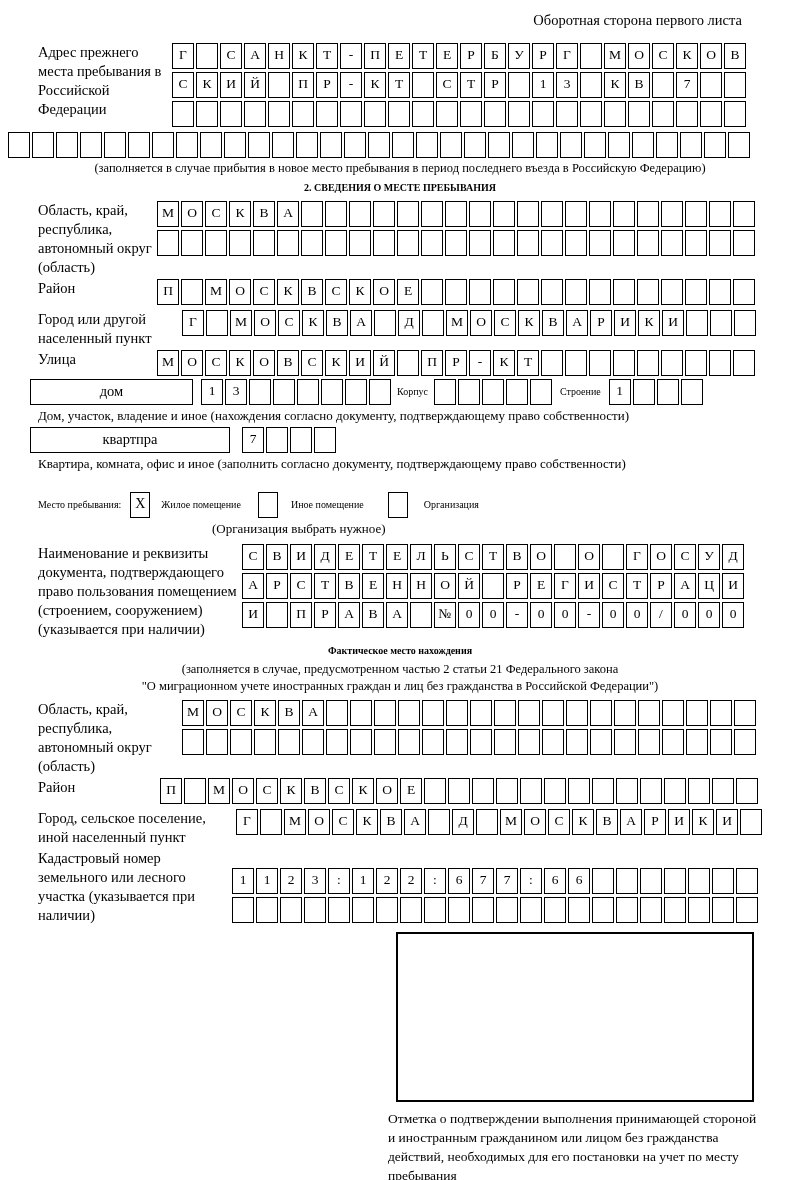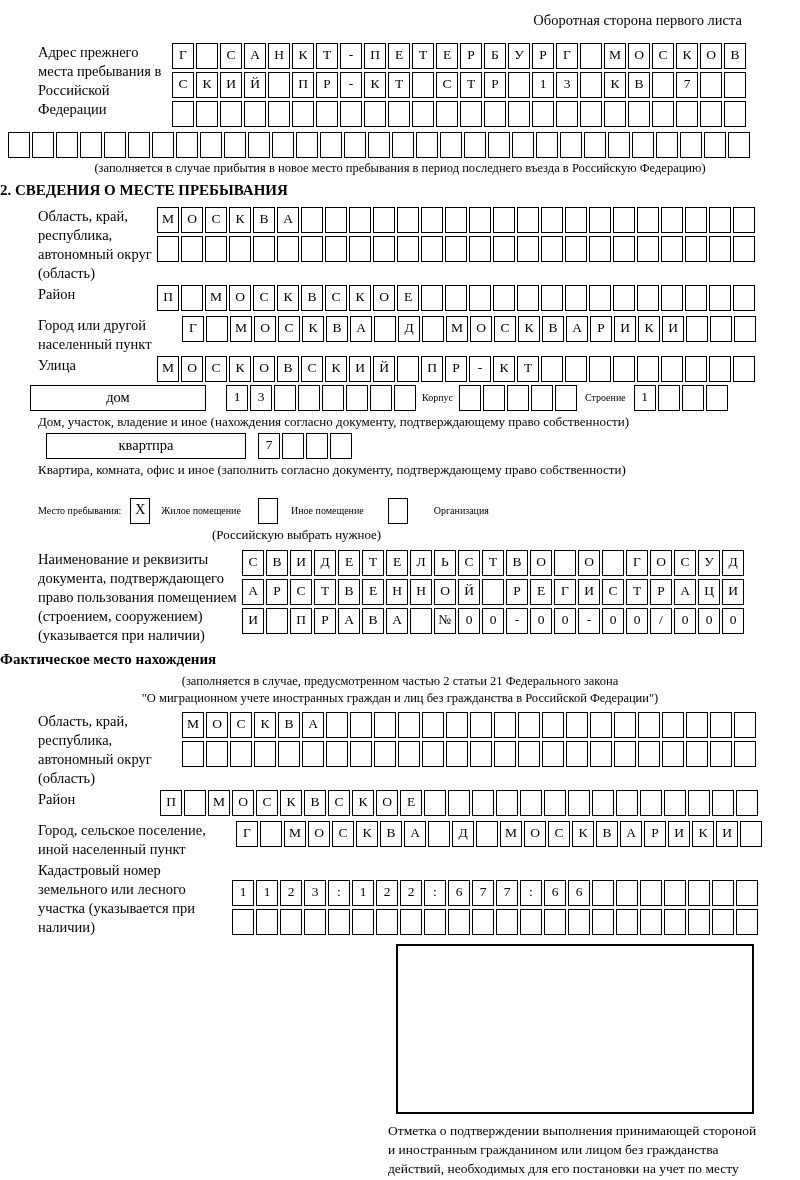--- a/index.html
+++ b/index.html
@@ -18,21 +18,21 @@
   .w236{flex-basis:236px;width:236px}
   .w242{flex-basis:242px;width:242px}
   .w232{flex-basis:232px;width:232px}
   .w160{flex-basis:160px;width:160px}
   .cells{display:flex;margin-bottom:3px}
   .cell{
     flex:none;width:22px;height:26px;border:1.5px solid #000;margin-right:2px;
     font-size:13.5px;line-height:22px;text-align:center;background:#fff;
   }
   .caption{font-size:12.5px;line-height:16px;text-align:center;margin-bottom:4px}
-  .h-sec{font-size:15px;font-weight:bold;text-align:left;margin:6px 0 8px 0}
+  .h-sec{font-size:10px;font-weight:bold;text-align:center;margin:6px 0 8px 0}
   .wbox{
     flex:none;height:26px;border:1.5px solid #000;font-size:14.5px;line-height:22px;
     text-align:center;background:#fff;
   }
   .inline-lbl{font-size:10px;line-height:26px;white-space:nowrap}
   .chk{
     flex:none;width:20px;height:26px;border:1.5px solid #000;text-align:center;
     font-size:14px;line-height:22px;background:#fff;
   }
   .cap-left{font-size:13px;line-height:17px;padding-left:38px;margin-bottom:3px}
@@ -316,21 +316,21 @@
       <span class="cell"></span>
       <span class="cell"></span>
       <span class="cell"></span>
       <span class="cell"></span>
       <span class="cell"></span>
       <span class="cell"></span>
     </div>
 </div>
 
 <div class="frow mb2" style="margin-left:30px;align-items:center">
-  <div class="wbox" style="width:176px;margin-right:20px">дом</div>
+  <div class="wbox" style="width:163px;margin-right:8px">дом</div>
   <div class="cells" style="margin-bottom:0">
       <span class="cell">1</span>
       <span class="cell">3</span>
       <span class="cell"></span>
       <span class="cell"></span>
       <span class="cell"></span>
       <span class="cell"></span>
       <span class="cell"></span>
       <span class="cell"></span>
     </div>
@@ -345,41 +345,41 @@
   <span class="inline-lbl" style="padding:0 8px 0 6px">Строение</span>
   <div class="cells" style="margin-bottom:0">
       <span class="cell">1</span>
       <span class="cell"></span>
       <span class="cell"></span>
       <span class="cell"></span>
     </div>
 </div>
 <div class="cap-left">Дом, участок, владение и иное (нахождения согласно документу, подтверждающему право собственности)</div>
 
-<div class="frow mb2" style="margin-left:46px;align-items:center">
+<div class="frow mb2" style="margin-left:30px;align-items:center">
   <div class="wbox" style="width:200px;margin-right:12px">квартпра</div>
   <div class="cells" style="margin-bottom:0">
       <span class="cell">7</span>
       <span class="cell"></span>
       <span class="cell"></span>
       <span class="cell"></span>
     </div>
 </div>
 <div class="cap-left mb4">Квартира, комната, офис и иное (заполнить согласно документу, подтверждающему право собственности)</div>
 
 <div class="frow mb2" style="align-items:center">
   <span class="inline-lbl" style="padding-left:38px;margin-right:9px">Место пребывания:</span>
   <span class="chk">X</span>
   <span class="inline-lbl" style="margin-left:11px">Жилое помещение</span>
   <span class="chk" style="margin-left:17px"></span>
   <span class="inline-lbl" style="margin-left:13px">Иное помещение</span>
   <span class="chk" style="margin-left:24px"></span>
-  <span class="inline-lbl" style="margin-left:26px">Организация</span>
-</div>
-<div class="hint">(Российскую выбрать нужное)</div>
+  <span class="inline-lbl" style="margin-left:16px">Организация</span>
+</div>
+<div class="hint">(Организация выбрать нужное)</div>
 
 <div class="frow mb6">
   <div class="lbl w242">Наименование и реквизиты документа, подтверждающего право пользования помещением (строением, сооружением) (указывается при наличии)</div>
   <div>
     <div class="cells">
         <span class="cell">С</span>
         <span class="cell">В</span>
         <span class="cell">И</span>
         <span class="cell">Д</span>
         <span class="cell">Е</span>

